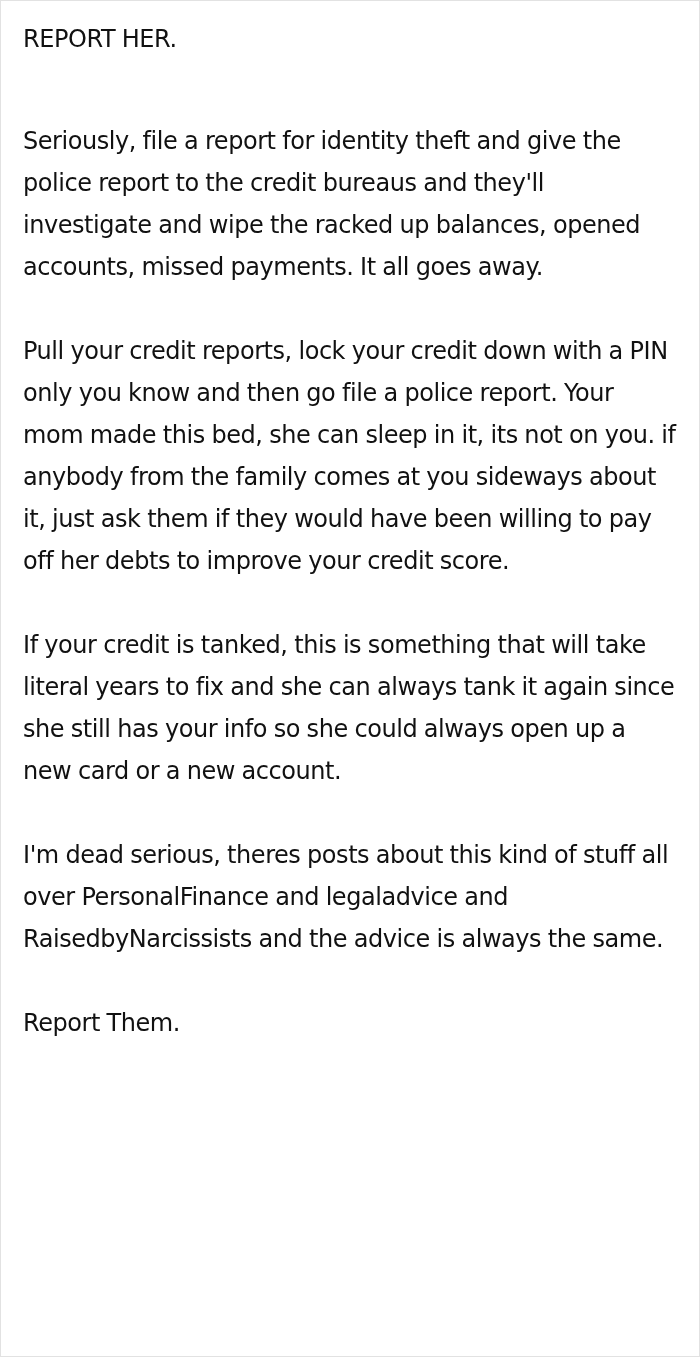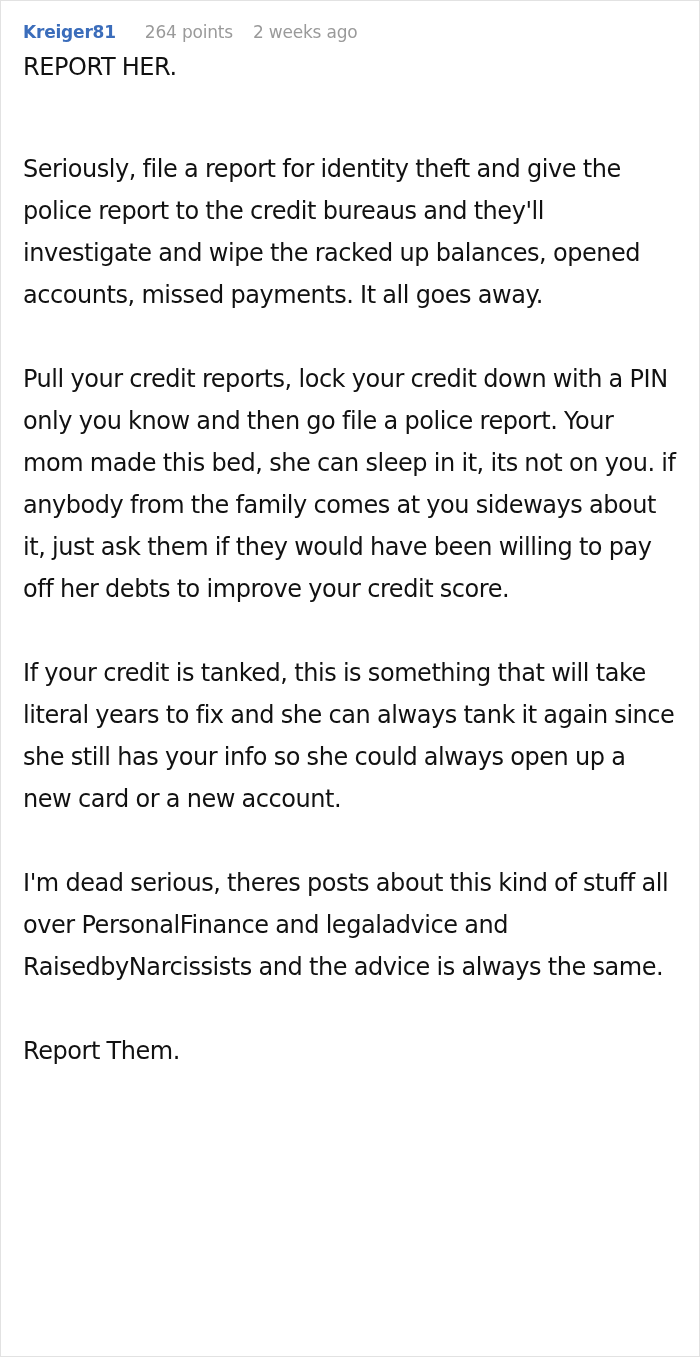--- a/index.html
+++ b/index.html
@@ -51,25 +51,20 @@
     .body p {
       margin: 0 0 42px 0;
       white-space: normal;
     }
     .body p.first { margin-bottom: 60px; }
   </style>
 </head>
 <body>
 
 <div class="comment">
-  <div class="meta">
-    <span class="author">Kreiger81</span>
-    <span class="points">264 points</span>
-    <span class="time">2 weeks ago</span>
-  </div>
   <div class="body">
     <p class="first">REPORT HER.</p>
     <p>Seriously, file a report for identity theft and give the police report to the credit bureaus and they'll investigate and wipe the racked up balances, opened accounts, missed payments. It all goes away.</p>
     <p>Pull your credit reports, lock your credit down with a PIN only you know and then go file a police report. Your mom made this bed, she can sleep in it, its not on you. if anybody from the family comes at you sideways about it, just ask them if they would have been willing to pay off her debts to improve your credit score.</p>
     <p>If your credit is tanked, this is something that will take literal years to fix and she can always tank it again since she still has your info so she could always open up a new card or a new account.</p>
     <p>I'm dead serious, theres posts about this kind of stuff all over PersonalFinance and legaladvice and RaisedbyNarcissists and the advice is always the same.</p>
     <p>Report Them.</p>
   </div>
 </div>
 

